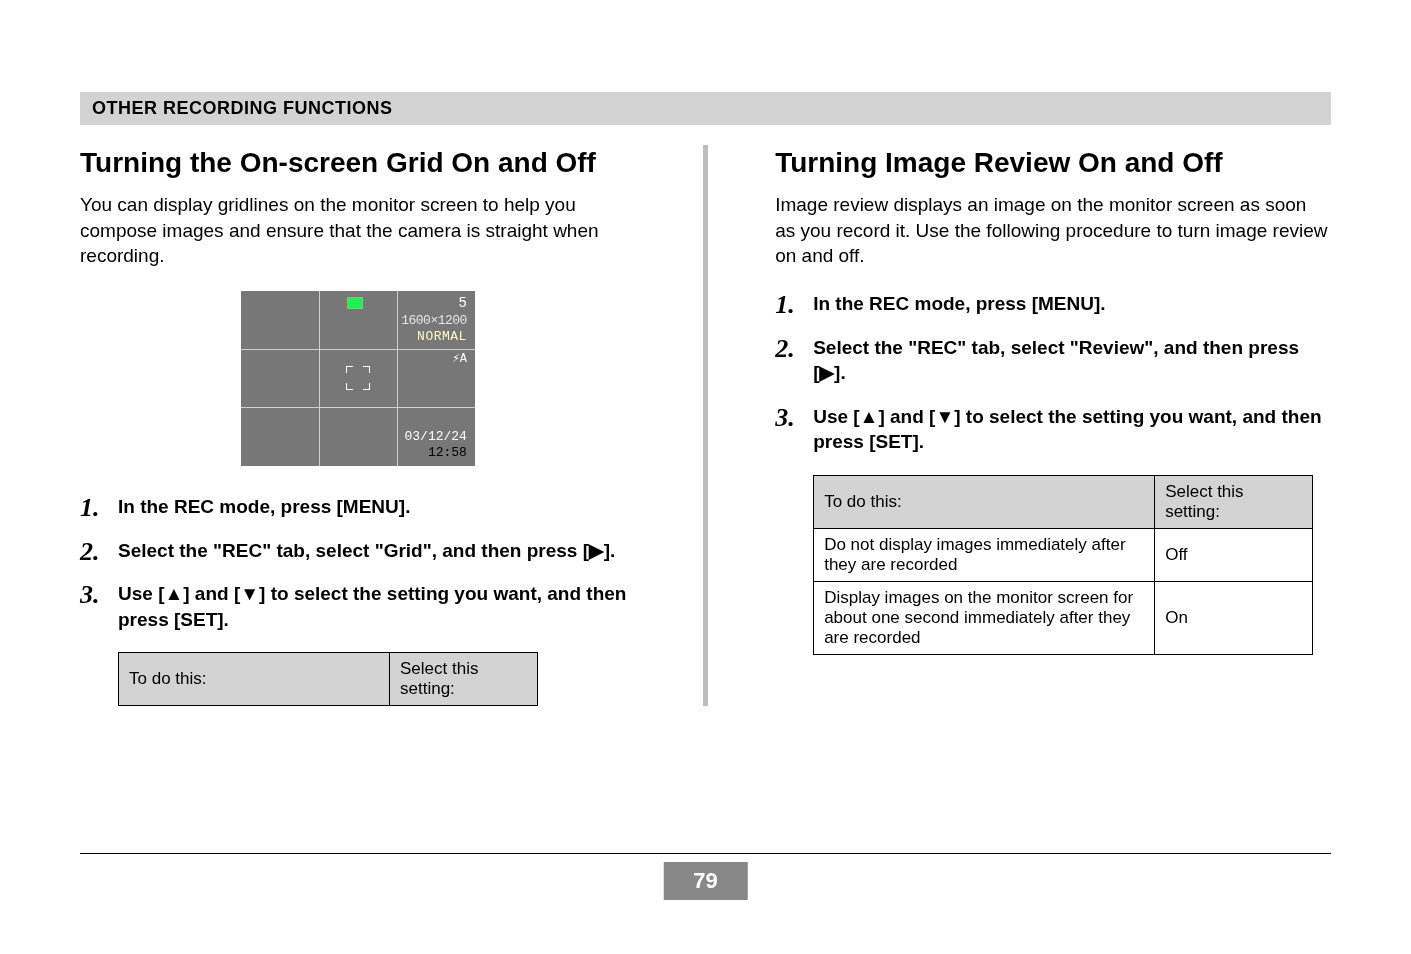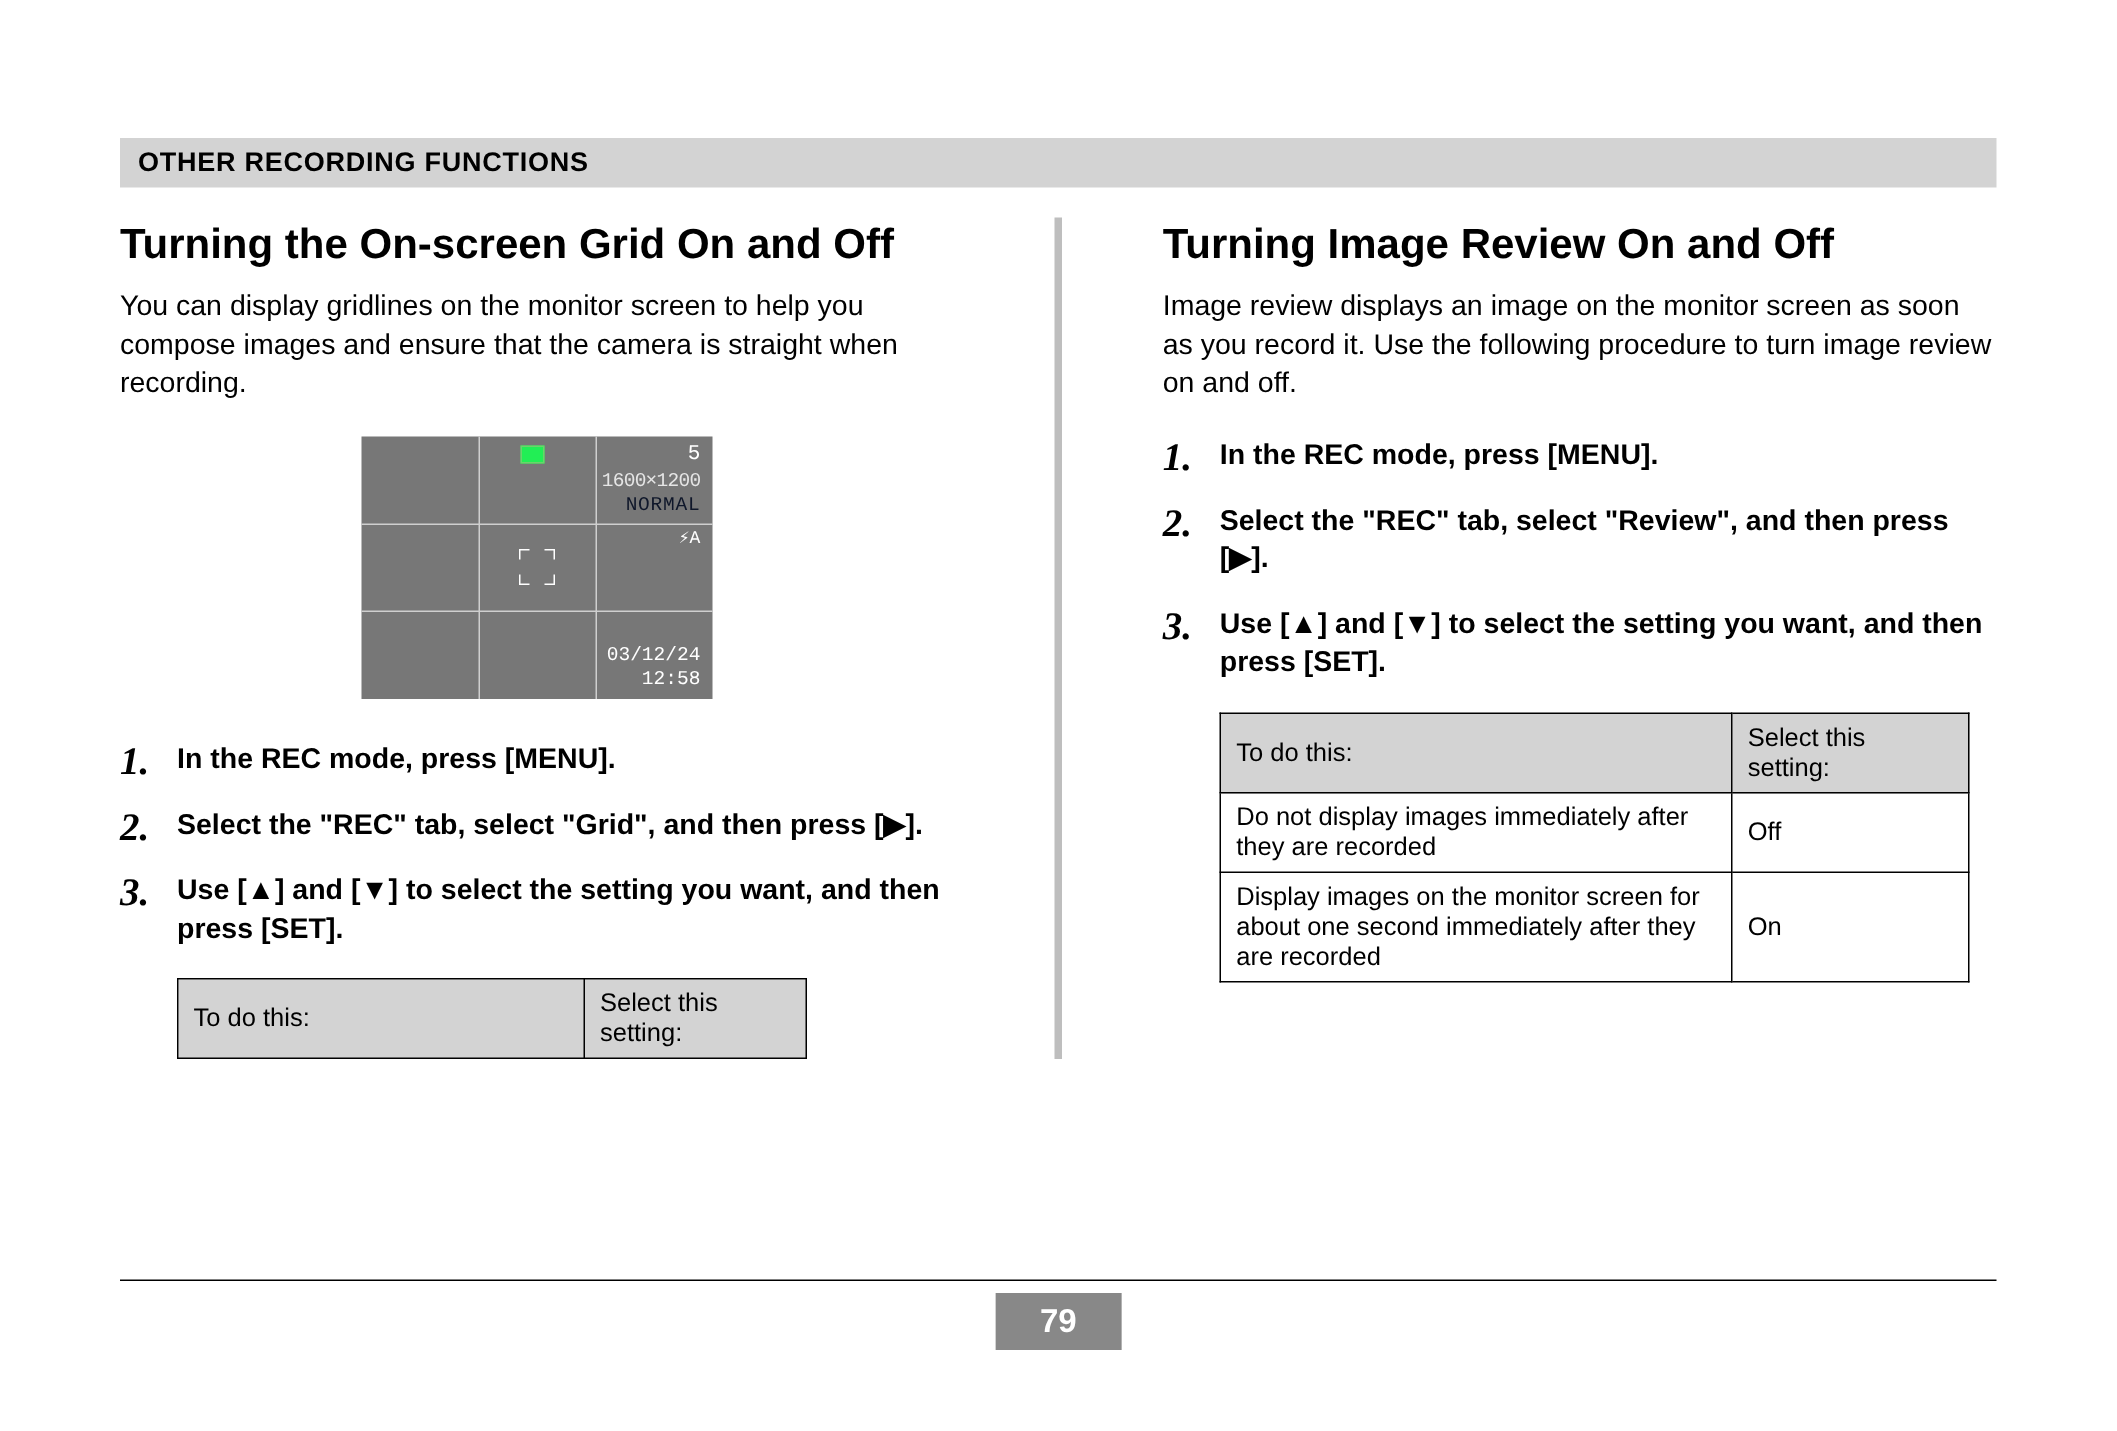--- a/index.html
+++ b/index.html
@@ -111,38 +111,38 @@
     position: absolute; left:0; right:0; height:1px; background:#cfcfcf;
   }
   .lcd .gridline-h1 { top: 33.3%; }
   .lcd .gridline-h2 { top: 66.6%; }
   .lcd .icon-mode {
     position: absolute; top:6px; left:106px; width:16px; height:12px;
     border:1px solid #6bd46b; background:#2e5; box-sizing:border-box;
   }
   .lcd .count { position:absolute; top:4px; right:8px; font-size:14px; color:#fff; }
   .lcd .res { position:absolute; top:22px; right:8px; font-size:13px; color:#e5e5e5; letter-spacing: -0.5px; }
-  .lcd .qual { position:absolute; top:38px; right:8px; font-size:13px; color:#0f172a; letter-spacing: 0.5px; }
+  .lcd .qual { position:absolute; top:38px; right:8px; font-size:13px; color:#fef9c3; letter-spacing: 0.5px; }
   .lcd .flash { position:absolute; top:60px; right:8px; font-size:12px; color:#fff; }
   .lcd .focus {
     position:absolute; top:50%; left:50%; width:24px; height:24px;
     transform:translate(-50%,-50%);
   }
   .lcd .focus:before, .lcd .focus:after {
     content:""; position:absolute; border:1px solid #fff;
   }
   .lcd .focus:before { top:0; left:0; width:6px; height:6px; border-right:none; border-bottom:none; }
   .lcd .focus:after  { bottom:0; right:0; width:6px; height:6px; border-left:none; border-top:none; }
   .lcd .focus .c2, .lcd .focus .c3 {
     position:absolute; width:6px; height:6px; border:1px solid #fff;
   }
   .lcd .focus .c2 { top:0; right:0; border-left:none; border-bottom:none; }
   .lcd .focus .c3 { bottom:0; left:0; border-right:none; border-top:none; }
   .lcd .date { position:absolute; bottom:22px; right:8px; font-size:13px; color:#fff; }
-  .lcd .time { position:absolute; bottom:6px; right:8px; font-size:13px; color:#ffffff; }
+  .lcd .time { position:absolute; bottom:6px; right:8px; font-size:13px; color:#000000; }
   
   .pagenum {
     position: absolute;
     left: 50%;
     bottom: 54px;
     transform: translateX(-50%);
     background: #888;
     color: #fff;
     font-size: 22px;
     font-weight: bold;

